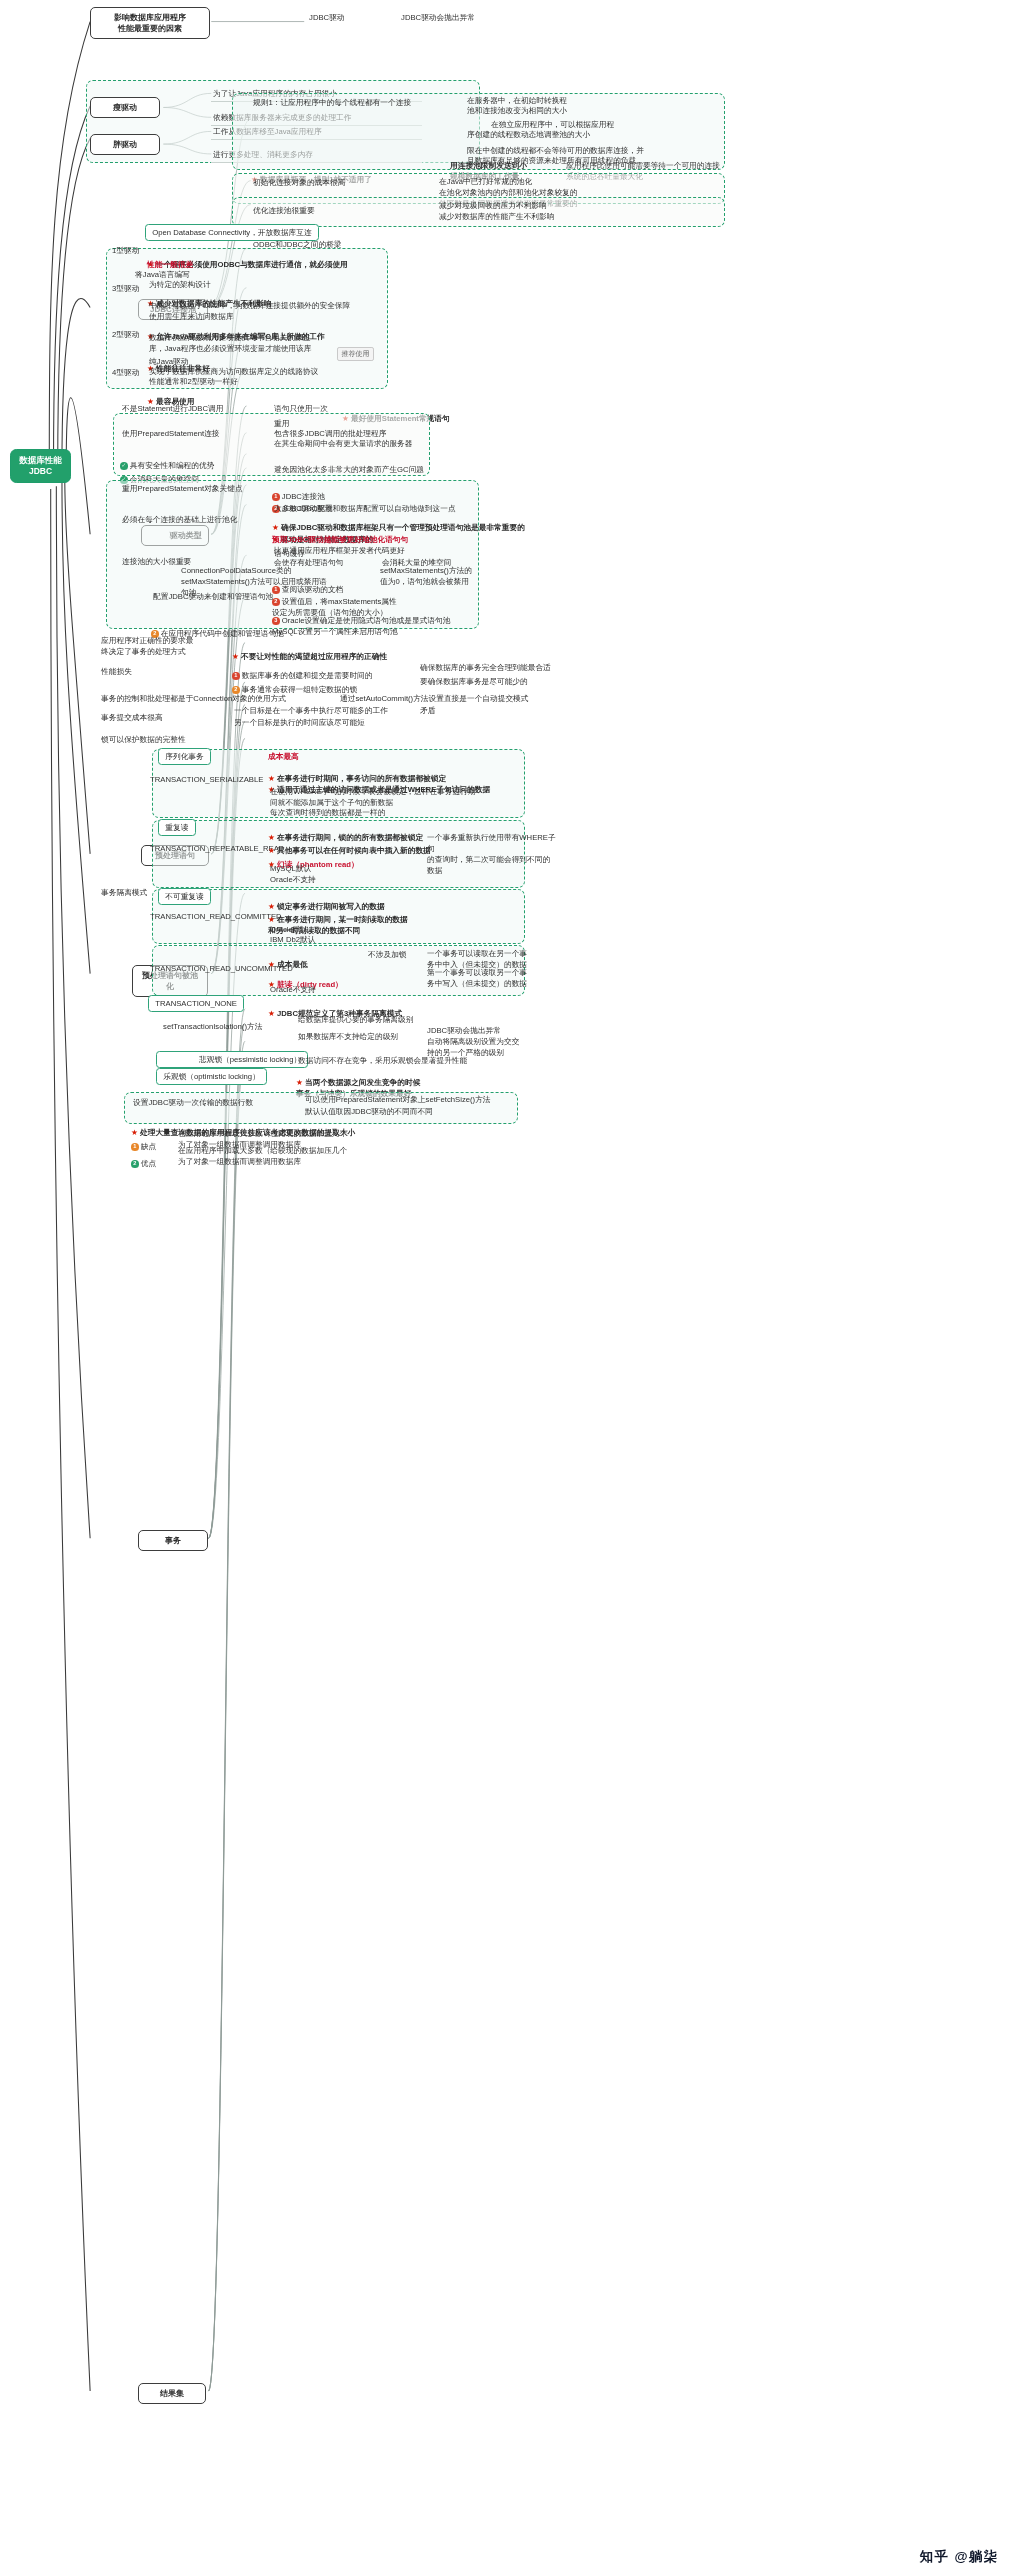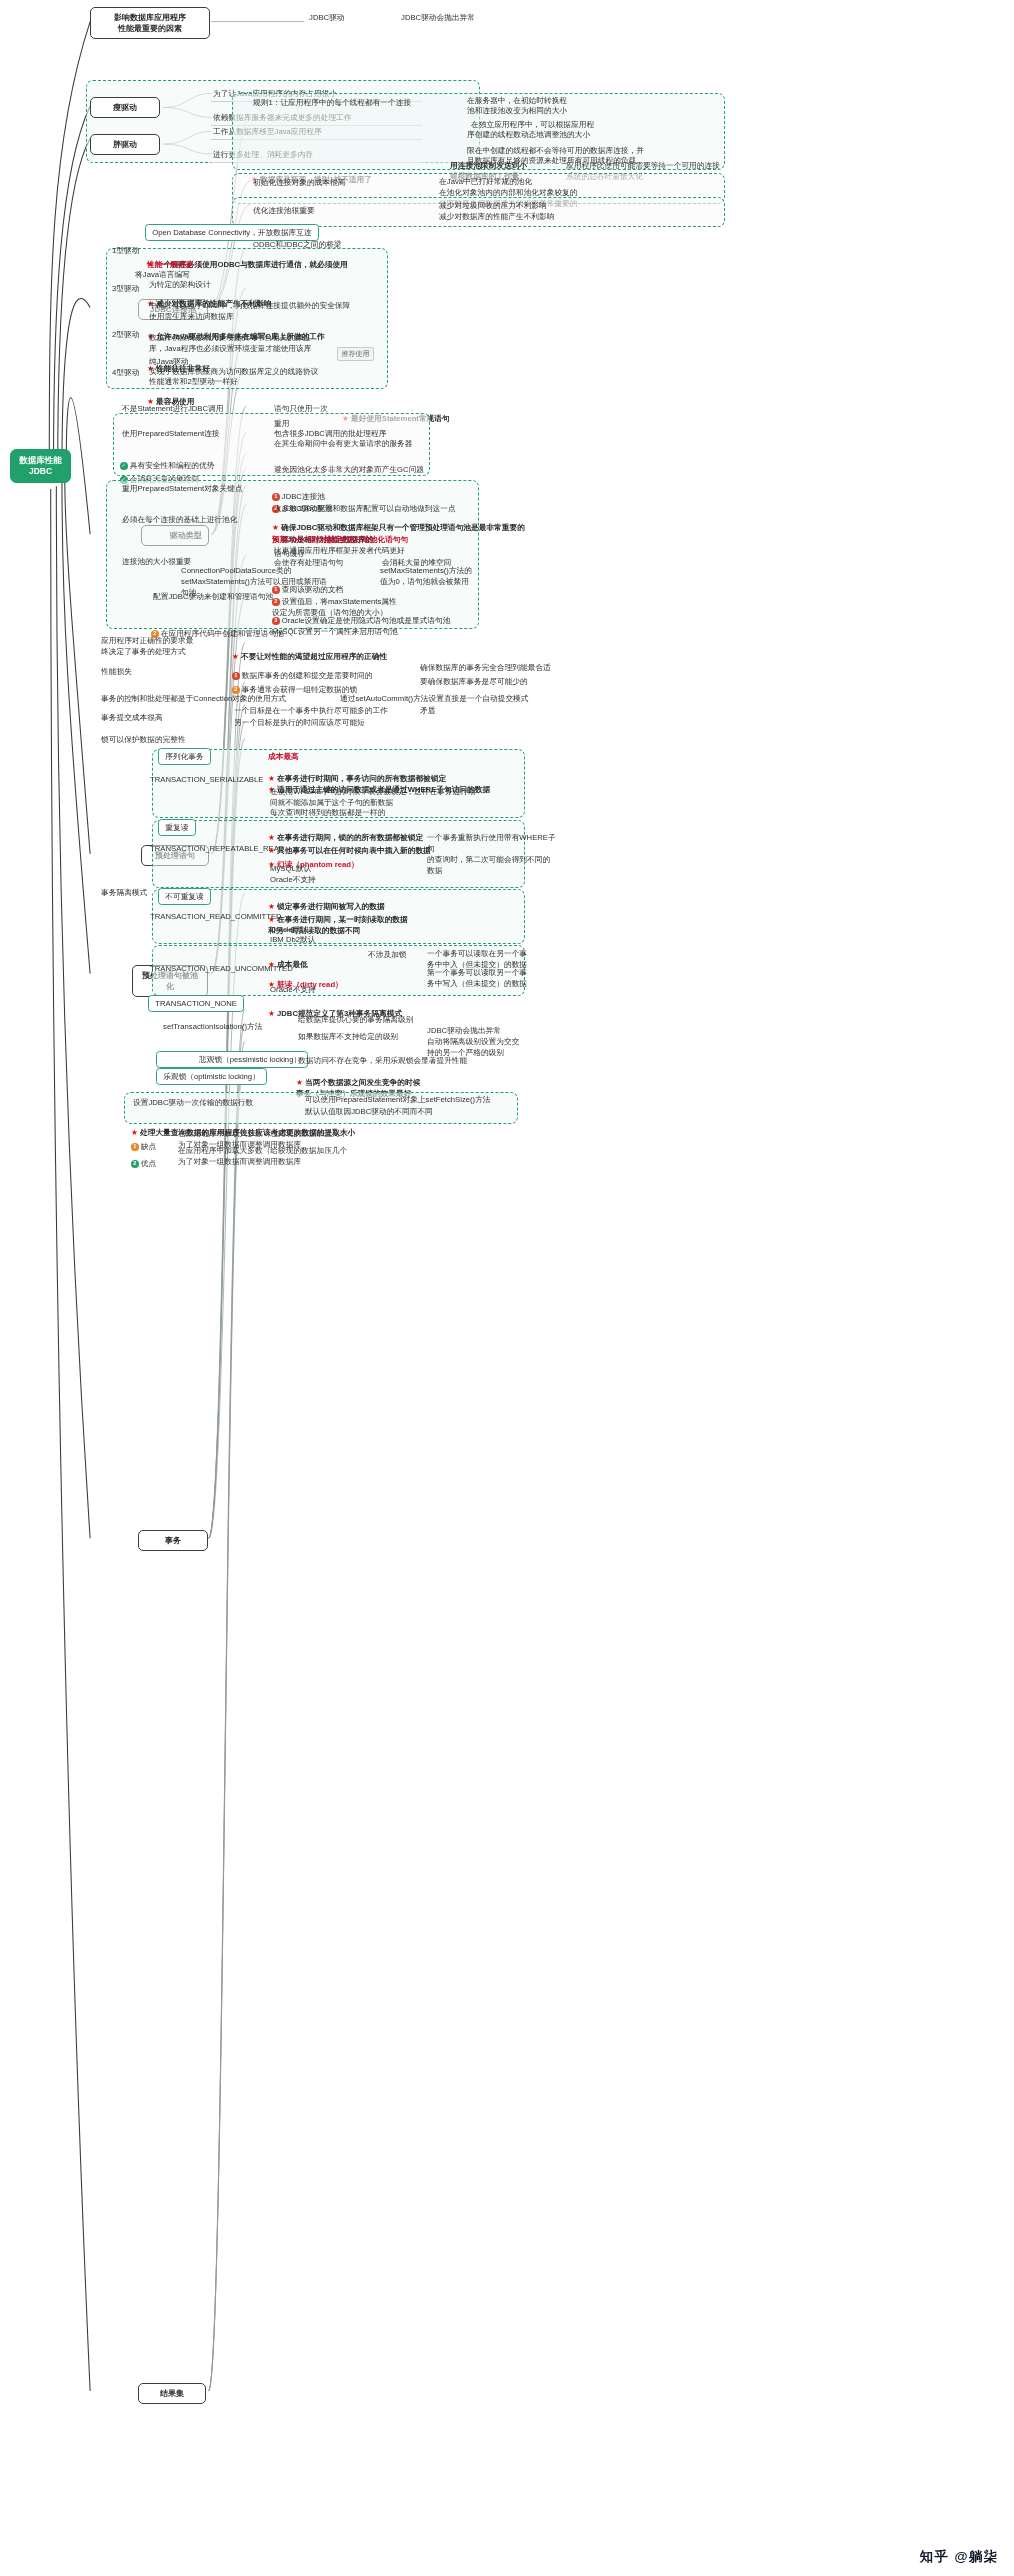--- a/index.html
+++ b/index.html
@@ -191,21 +191,21 @@
   <div class="node leaf" style="left:211px;top:125px;width:211px;">工作从数据库移至Java应用程序</div>
   <div class="node leaf" style="left:211px;top:148px;width:211px;">进行更多处理、消耗更多内存</div>
 
   <div class="node boxed" style="left:138px;top:299px;width:70px;">JDBC连接池</div>
 
   <div class="frame" style="left:232px;top:93px;width:493px;height:77px;"></div>
   <div class="node leaf nb" style="left:251px;top:96px;width:211px;">规则1：让应用程序中的每个线程都有一个连接</div>
 
   <div class="node leaf nb" style="left:465px;top:94px;">在服务器中，在初始时转换程</div>
   <div class="node leaf nb" style="left:465px;top:104px;">池和连接池改变为相同的大小</div>
-  <div class="node leaf nb" style="left:469px;top:118px;">在独立应用程序中，可以根据应用程</div>
+  <div class="node leaf nb" style="left:489px;top:118px;">在独立应用程序中，可以根据应用程</div>
   <div class="node leaf nb" style="left:465px;top:128px;">序创建的线程数动态地调整池的大小</div>
   <div class="node leaf nb" style="left:465px;top:144px;">限在中创建的线程都不会等待可用的数据库连接，并</div>
   <div class="node leaf nb" style="left:465px;top:154px;">且数据库有足够的资源来处理所有可用线程的负载</div>
 
   <div class="node" style="left:251px;top:163px;">
     <span class="star">★</span><span class="bold">数据库是瓶颈，规则1就不适用了</span>
   </div>
   <div class="node leaf nb bold" style="left:448px;top:159px;width:99px;">用连接池限制发送到小
 规模数据库的工作量</div>
   <div class="node leaf nb" style="left:564px;top:159px;width:204px;">应用程序比使用可能需要等待一个可用的连接

